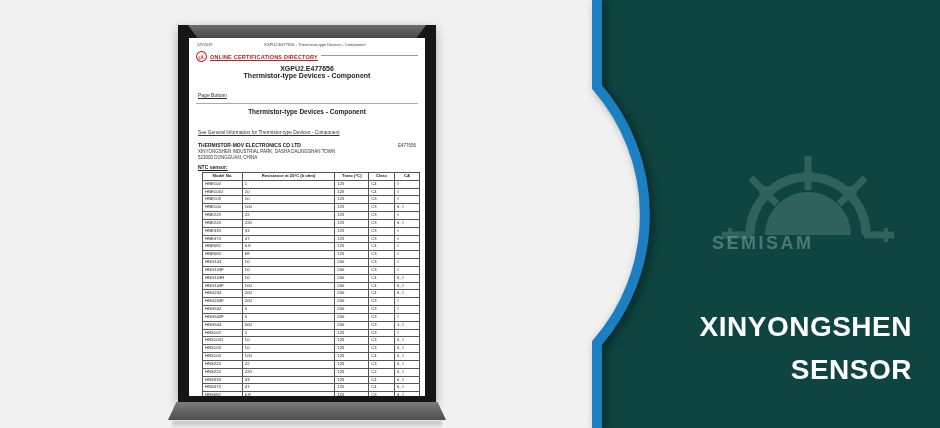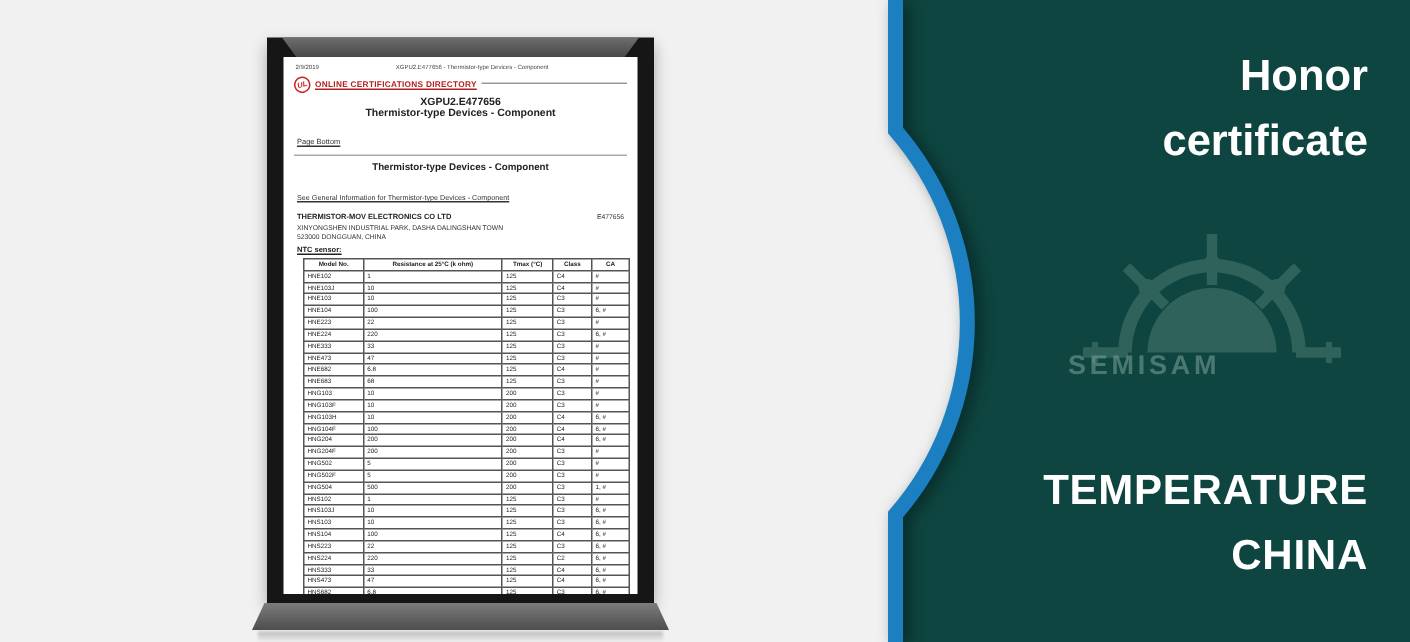--- a/index.html
+++ b/index.html
@@ -120,27 +120,23 @@
       <line x1="59" y1="56" x2="33" y2="30" stroke-width="7"></line>
       <circle cx="47" cy="44" r="6" stroke="none"></circle>
       <line x1="146" y1="87" x2="176" y2="87" stroke-width="7"></line>
       <line x1="168" y1="80" x2="168" y2="94" stroke-width="4"></line>
       <line x1="34" y1="87" x2="4" y2="87" stroke-width="7"></line>
       <line x1="12" y1="80" x2="12" y2="94" stroke-width="4"></line>
     </g>
   </svg>
   <div class="watermark-text">SEMISAM</div>
 
-  <div class="honor-block">
-    <div>Honor</div>
-    <div>certificate</div>
-  </div>
   <div class="temp-block">
-    <div>TEMPERATURE</div>
-    <div>CHINA</div>
+    <div>XINYONGSHEN</div>
+    <div>SENSOR</div>
   </div>
 
   <div class="frame">
     <div class="frame-bevel"></div>
 
     <div class="page">
 
       <div class="print-row">
         <span>2/9/2019</span>
         <span class="center">XGPU2.E477656 - Thermistor-type Devices - Component</span>

